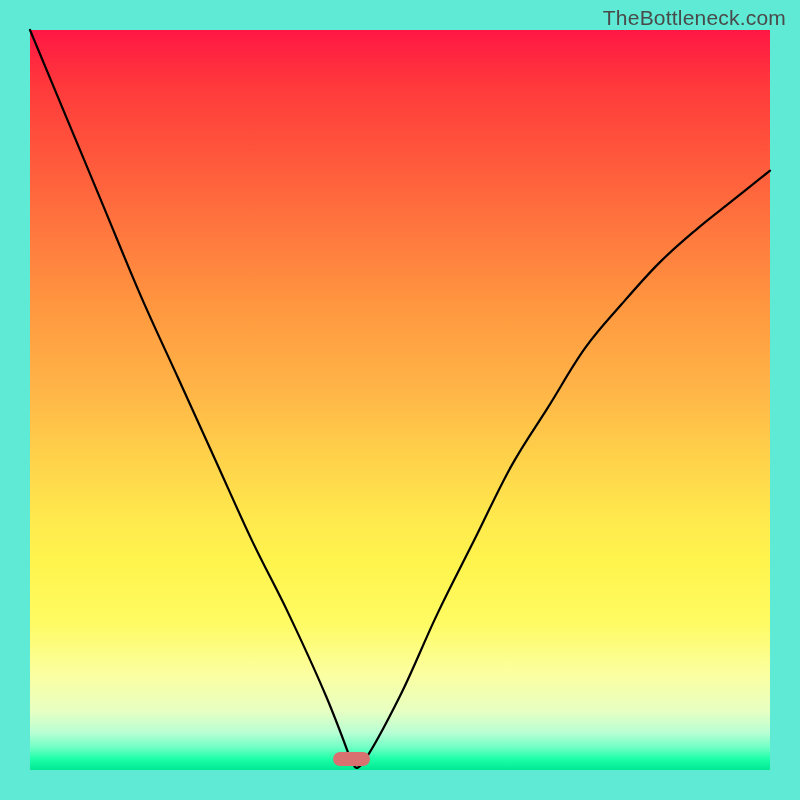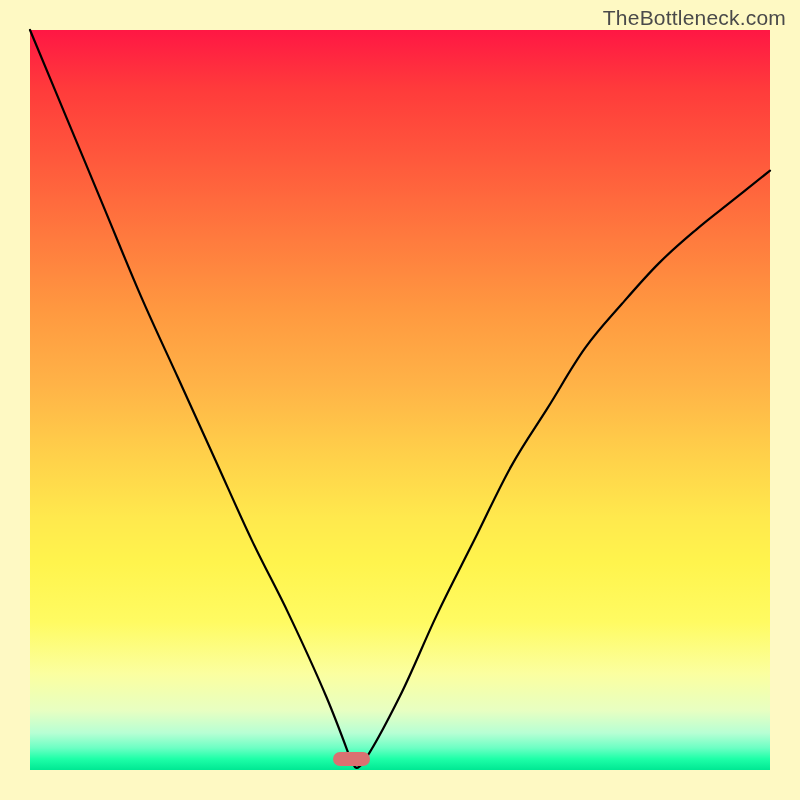--- a/index.html
+++ b/index.html
@@ -10,21 +10,21 @@
     background: #000;
     font-family: Arial, Helvetica, sans-serif;
     overflow: hidden;
   }
   .frame {
     position: absolute;
     left: 0;
     top: 0;
     width: 800px;
     height: 800px;
-    background: #fef9c3;
+    background: #5eead4;
   }
   .plot-area {
     position: absolute;
     left: 30px;
     top: 30px;
     width: 740px;
     height: 740px;
     background: linear-gradient(to bottom,
       #ff1744 0%,
       #ff3b3b 8%,

